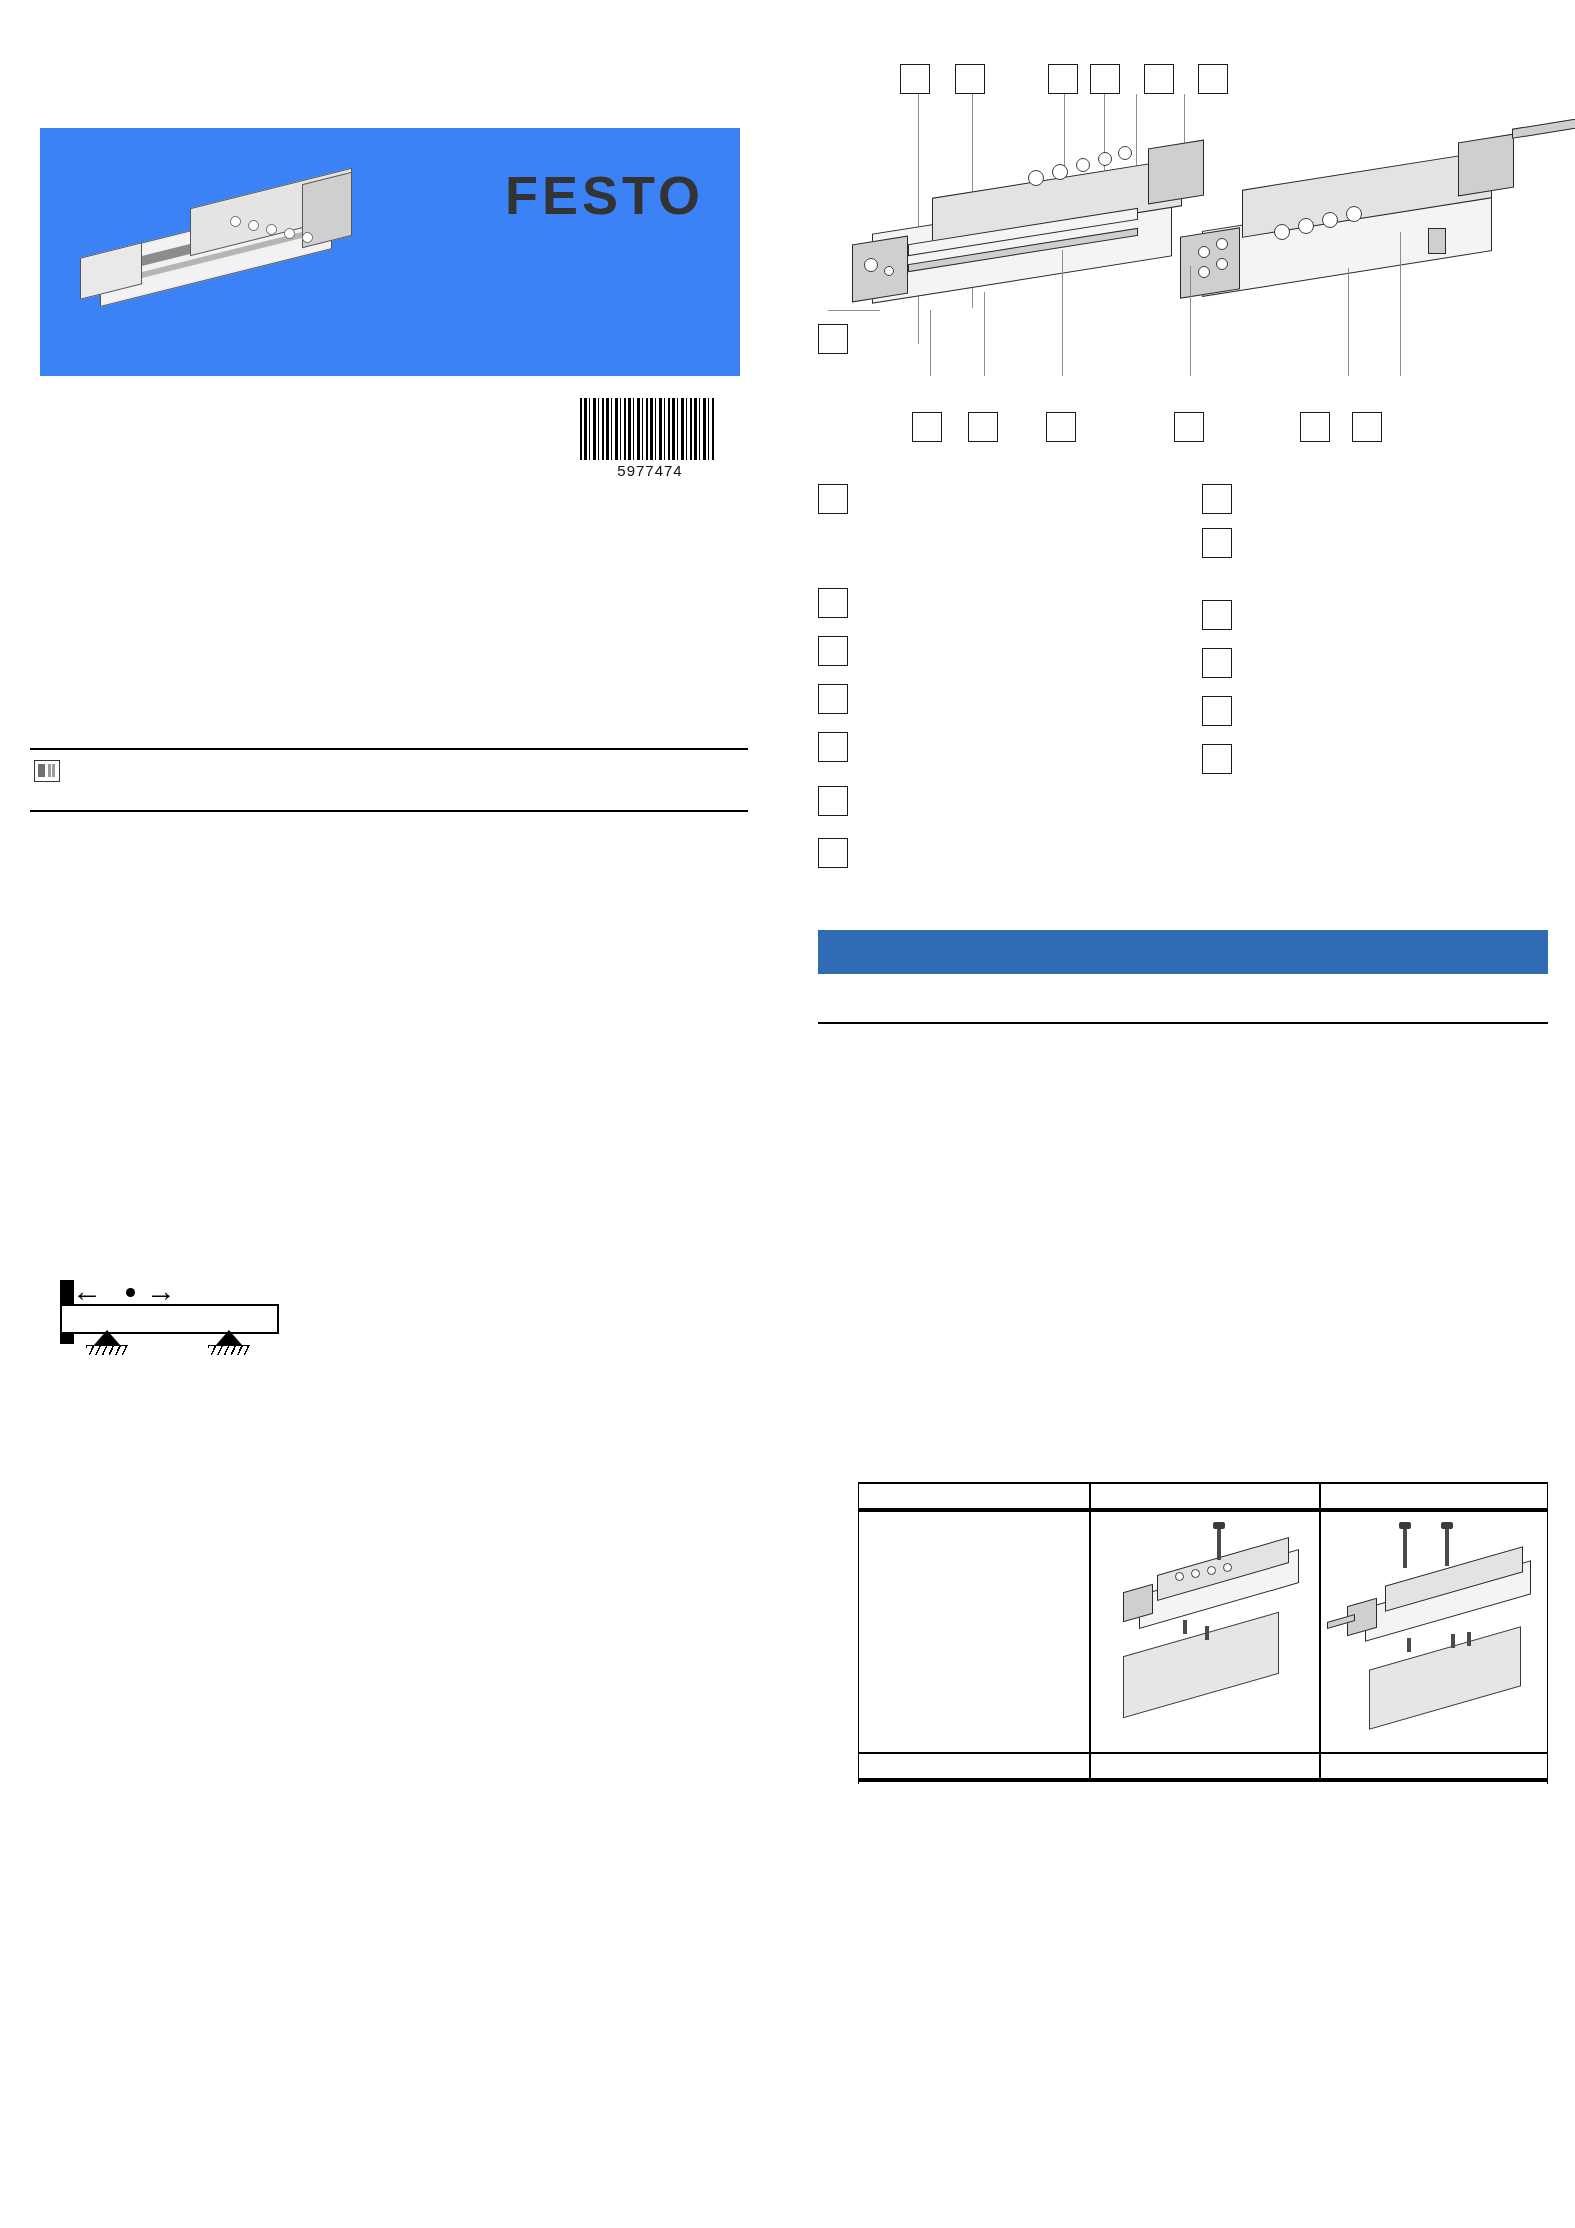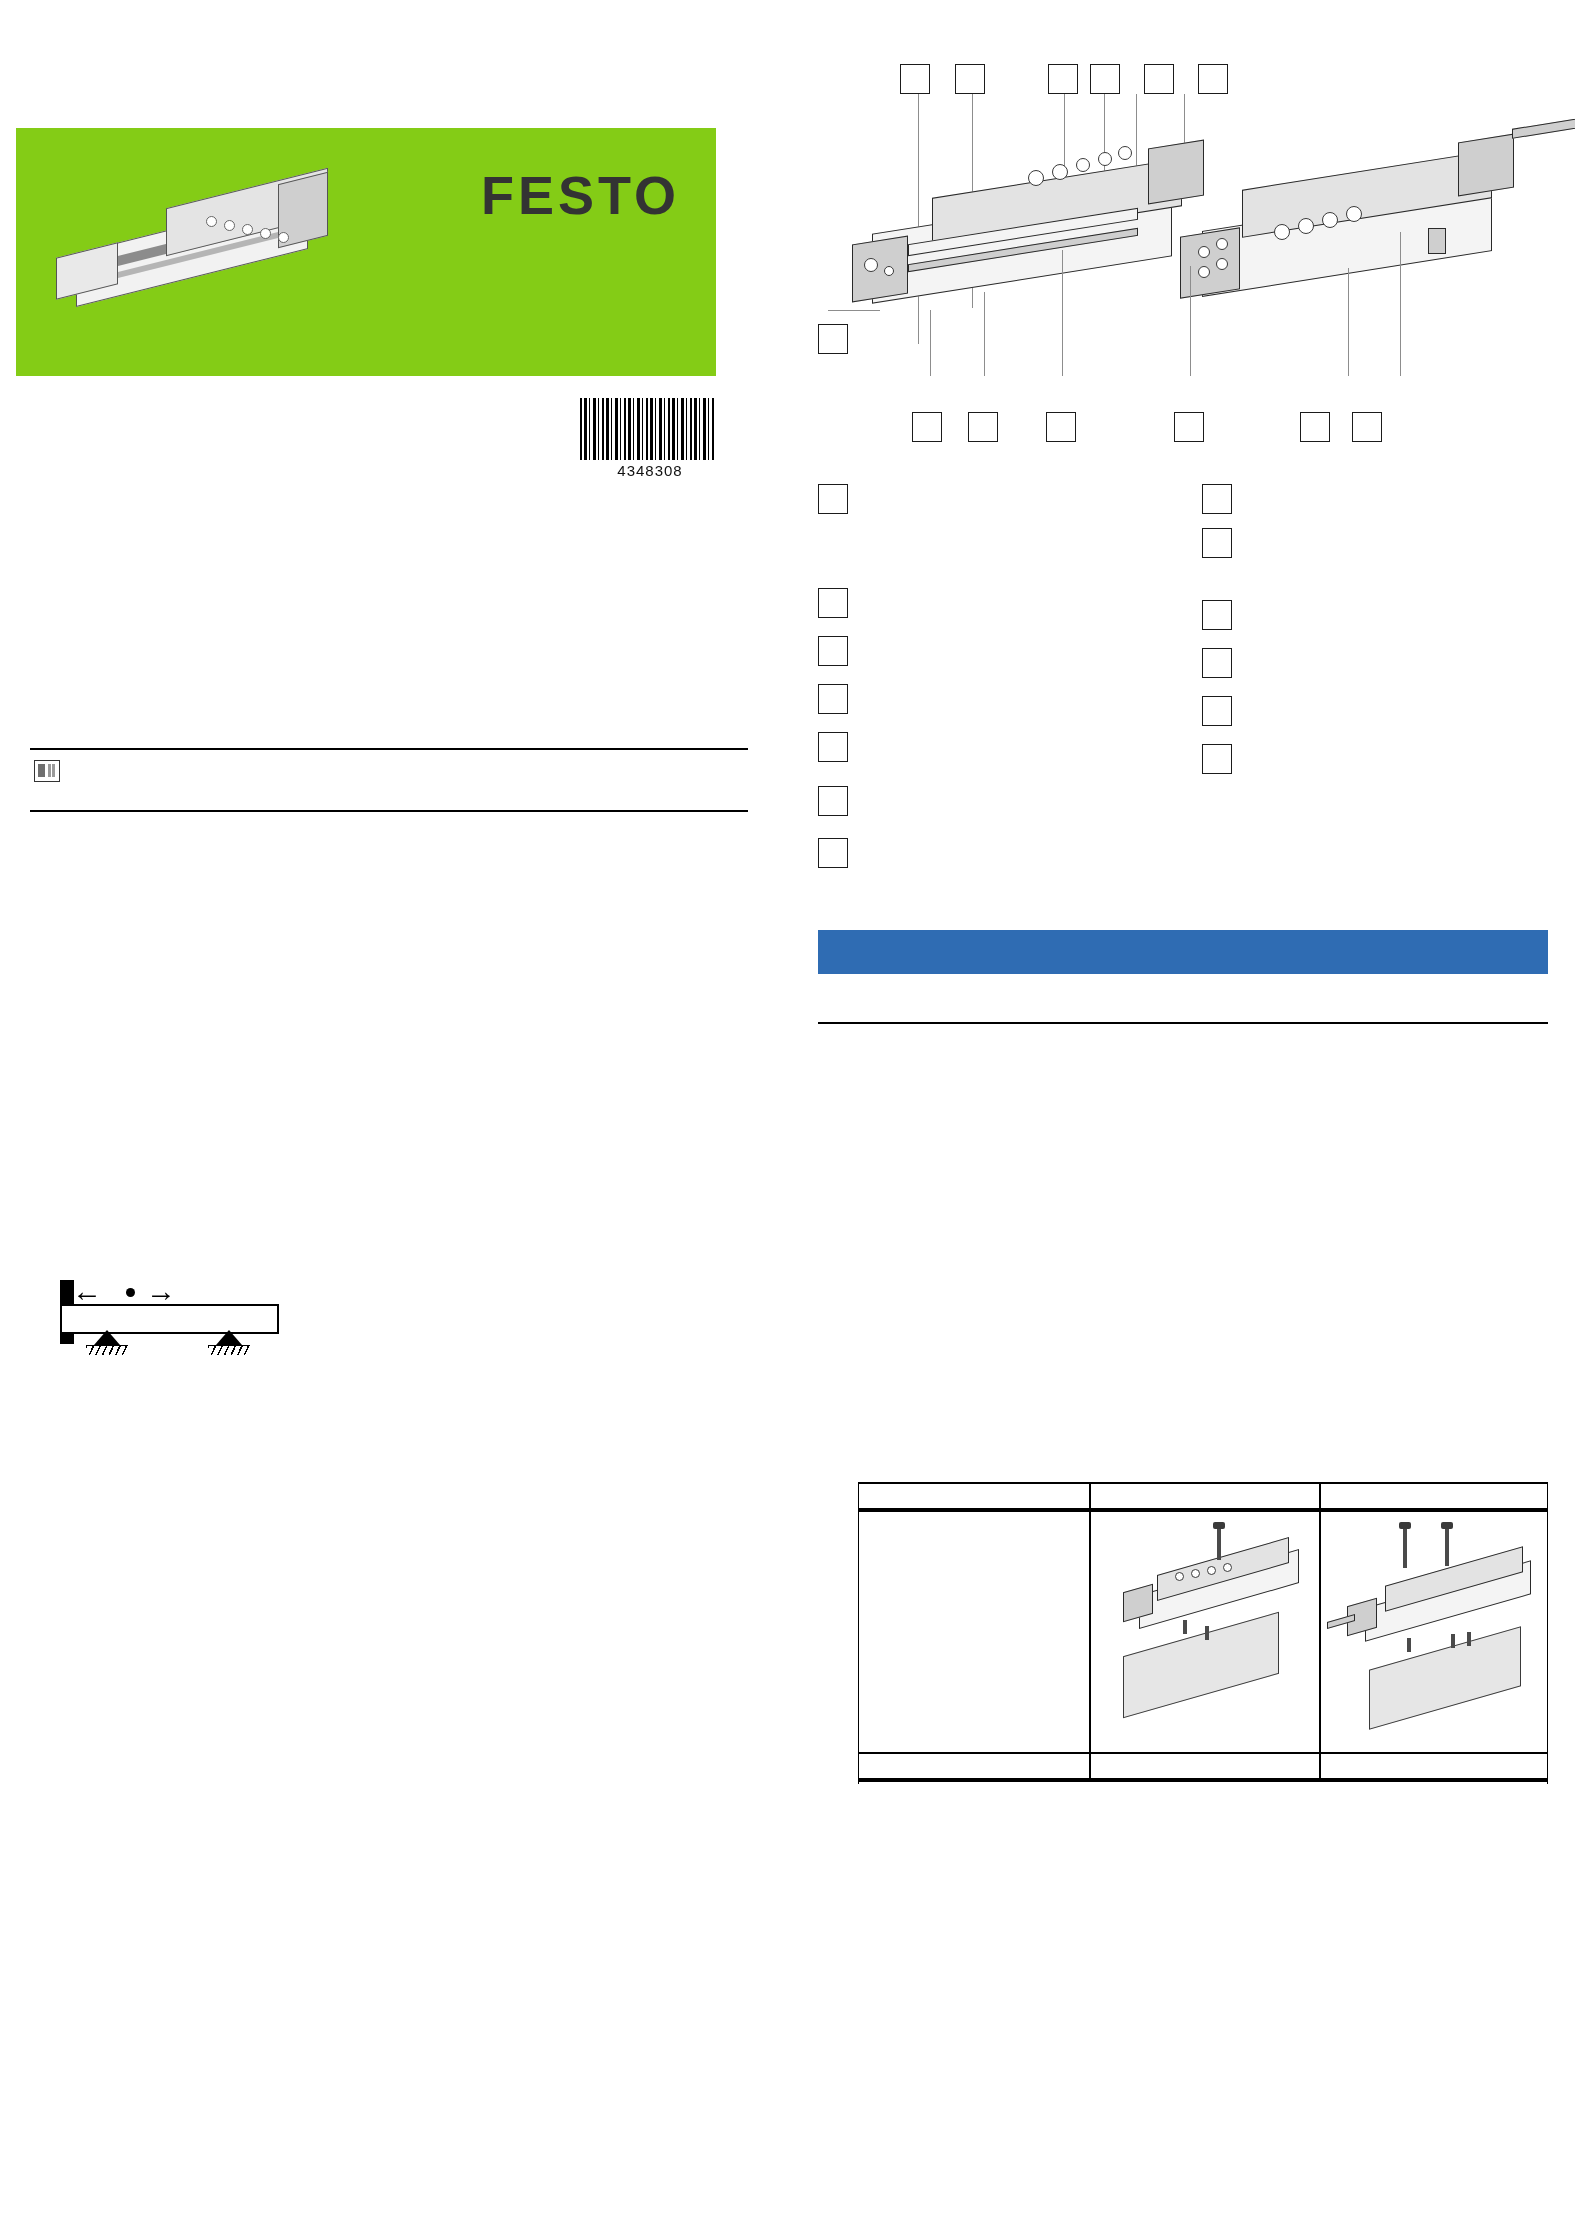--- a/index.html
+++ b/index.html
@@ -19,25 +19,25 @@
     position: absolute;
     left: 0; top: 0;
     width: 1575px;
     height: 2228px;
     background: #ffffff;
   }
 
   
   .product-photo-box {
     position: absolute;
-    left: 16px;
+    left: 40px;
     top: 128px;
     width: 700px;
     height: 248px;
-    background: #84cc16;
+    background: #3b82f6;
   }
 
   .festo-logo {
     position: absolute;
     right: 36px;
     top: 36px;
     font-family: "Liberation Sans", sans-serif;
     font-weight: bold;
     font-size: 54px;
     letter-spacing: 4px;
@@ -310,21 +310,21 @@
       <div class="hole" style="left:168px; top:66px;"></div>
       <div class="hole" style="left:186px; top:70px;"></div>
       <div class="hole" style="left:204px; top:74px;"></div>
       <div class="hole" style="left:222px; top:78px;"></div>
     </div>
     <div class="festo-logo">FESTO</div>
   </div>
 
   <div class="barcode-wrap">
     <div class="barcode"></div>
-    <div class="barcode-num">4348308</div>
+    <div class="barcode-num">5977474</div>
   </div>
 
   <div class="rule rule-1"></div>
   <div class="mini-icon"></div>
   <div class="rule rule-2"></div>
 
   <div class="load-symbol">
     <div class="vert"></div>
     <div class="beam"></div>
     <div class="arrow-left">←</div>

